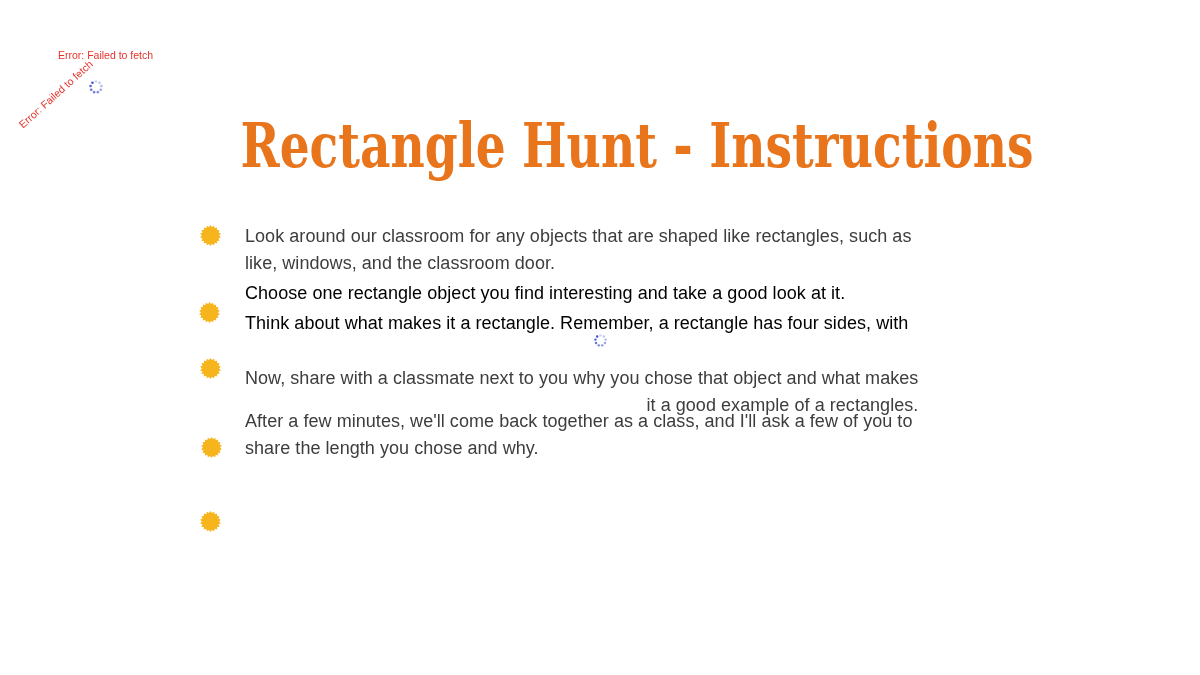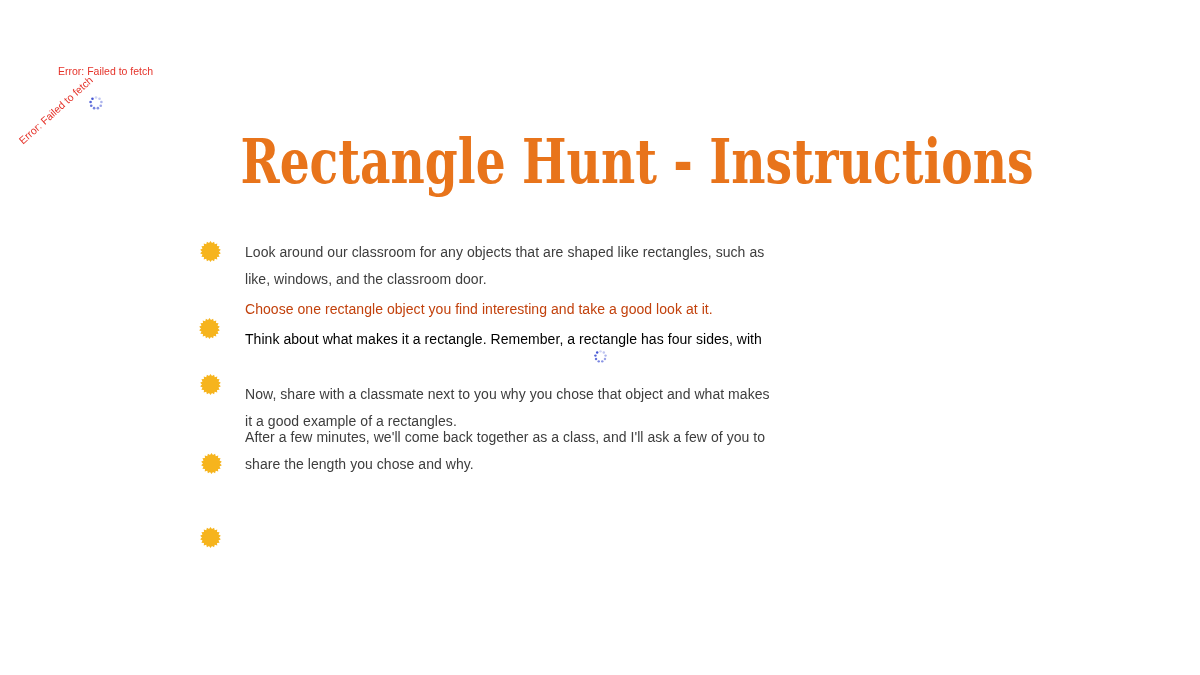--- a/index.html
+++ b/index.html
@@ -1,18 +1,18 @@
 <!DOCTYPE html>
 <html><head>
 <meta charset="utf-8">
 <style>
   html,body{margin:0;padding:0;background:#ffffff;}
   .canvas{
     position:relative;width:1200px;height:631px;background:#ffffff;
-    font-family:"Liberation Sans",sans-serif;overflow:hidden;margin-top:16px;
+    font-family:"Liberation Sans",sans-serif;overflow:hidden;
   }
   .err{
     position:absolute;font-size:10.5px;line-height:13px;white-space:nowrap;
     font-family:"Liberation Sans",sans-serif;
   }
   .err1{left:58px;top:49px;}
   .err2{left:25px;top:118px;transform:rotate(-42deg);transform-origin:left bottom;}
   .spinner{position:absolute;}
   .spinner1{left:88px;top:79px;width:16px;height:16px;}
   .spinner2{left:593px;top:333px;width:15px;height:15px;}
@@ -21,21 +21,21 @@
     font-family:"DejaVu Serif",serif;font-weight:700;font-size:62px;line-height:1.05;
     transform:scaleX(0.76);white-space:nowrap;
   }
   .bullet{position:absolute;width:21px;height:21px;}
   .b1{left:200px;top:225px;}
   .b2{left:199px;top:302px;}
   .b3{left:200px;top:358px;}
   .b4{left:201px;top:437px;}
   .b5{left:200px;top:511px;}
   .para{
-    position:absolute;left:245px;font-size:14px;line-height:26.5px;
+    position:absolute;left:245px;font-size:18px;line-height:26.5px;
     white-space:nowrap;letter-spacing:0.05px;
   }
   .p1{top:223px;}
   .p2{top:280px;}
   .p3{top:310px;}
   .p4{top:365px;}
   .p5{top:408px;}
 </style>
 </head>
 <body>
@@ -74,41 +74,41 @@
     </svg>
   <svg class="bullet b5" viewBox="0 0 20 20">
       <polygon points="10.00,0.00 11.41,2.02 13.42,0.60 14.05,2.99 16.43,2.34 16.20,4.79 18.66,5.00 17.61,7.23 19.85,8.26 18.10,10.00 19.85,11.74 17.61,12.77 18.66,15.00 16.20,15.21 16.43,17.66 14.05,17.01 13.42,19.40 11.41,17.98 10.00,20.00 8.59,17.98 6.58,19.40 5.95,17.01 3.57,17.66 3.80,15.21 1.34,15.00 2.39,12.77 0.15,11.74 1.90,10.00 0.15,8.26 2.39,7.23 1.34,5.00 3.80,4.79 3.57,2.34 5.95,2.99 6.58,0.60 8.59,2.02" fill="#f6b41d"></polygon>
     </svg>
 
   <div class="para p1" style="color: rgb(61, 61, 61);">
     <div>Look around our classroom for any objects that are shaped like rectangles, such as</div>
     <div>like, windows, and the classroom door.</div>
   </div>
 
-  <div class="para p2" style="color: #c2410c;">
+  <div class="para p2" style="color: #000000;">
     <div>Choose one rectangle object you find interesting and take a good look at it.</div>
   </div>
 
   <div class="para p3" style="color: #000000;">
     <div>Think about what makes it a rectangle. Remember, a rectangle has four sides, with</div>
   </div>
 
   <svg class="spinner spinner2" viewBox="0 0 16 16">
       <circle cx="8.00" cy="2.50" r="1.3" fill="#4254d4" opacity="0.25"></circle>
       <circle cx="11.54" cy="3.79" r="1.3" fill="#4254d4" opacity="0.34"></circle>
       <circle cx="13.42" cy="7.04" r="1.3" fill="#4254d4" opacity="0.44"></circle>
       <circle cx="12.76" cy="10.75" r="1.3" fill="#4254d4" opacity="0.53"></circle>
       <circle cx="9.88" cy="13.17" r="1.3" fill="#4254d4" opacity="0.63"></circle>
       <circle cx="6.12" cy="13.17" r="1.3" fill="#4254d4" opacity="0.72"></circle>
       <circle cx="3.24" cy="10.75" r="1.3" fill="#4254d4" opacity="0.81"></circle>
       <circle cx="2.58" cy="7.04" r="1.3" fill="#4254d4" opacity="0.91"></circle>
       <circle cx="4.46" cy="3.79" r="1.3" fill="#4254d4" opacity="1.00"></circle>
     </svg>
 
-  <div class="para p4" style="color: rgb(61, 61, 61);">
+  <div class="para p4" style="color: rgb(61, 61, 61); text-align: right;">
     <div>Now, share with a classmate next to you why you chose that object and what makes</div>
     <div>it a good example of a rectangles.</div>
   </div>
 
   <div class="para p5" style="color: rgb(61, 61, 61);">
     <div>After a few minutes, we'll come back together as a class, and I'll ask a few of you to</div>
     <div>share the length you chose and why.</div>
   </div>
 
 </div>

